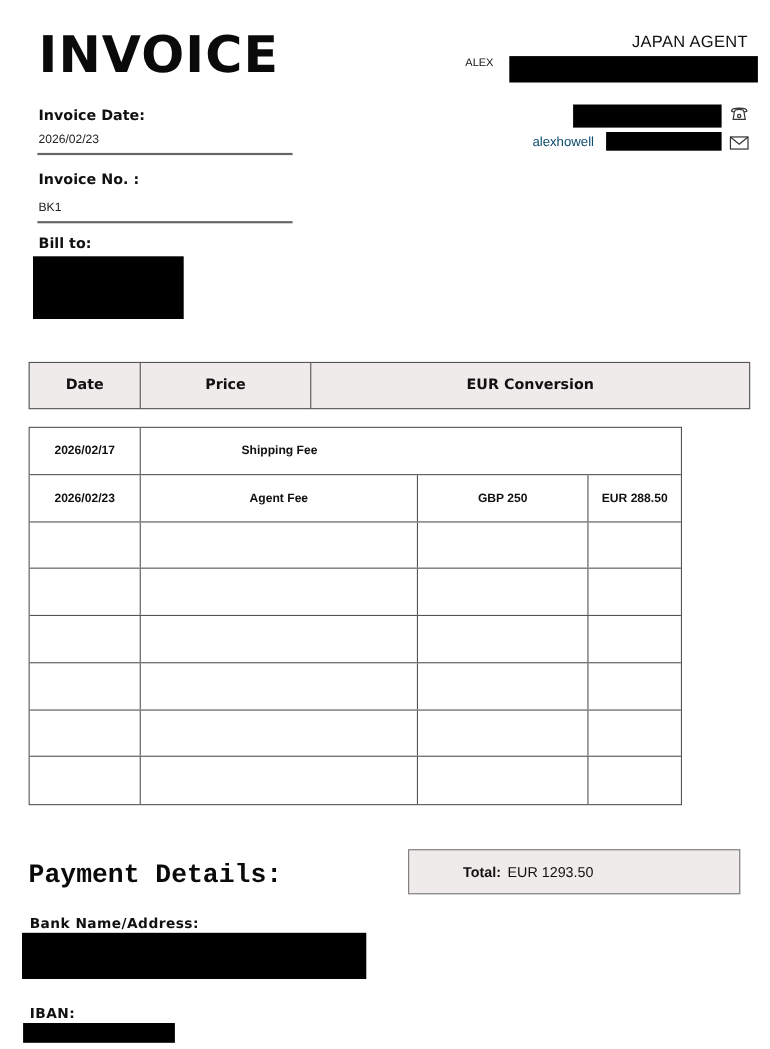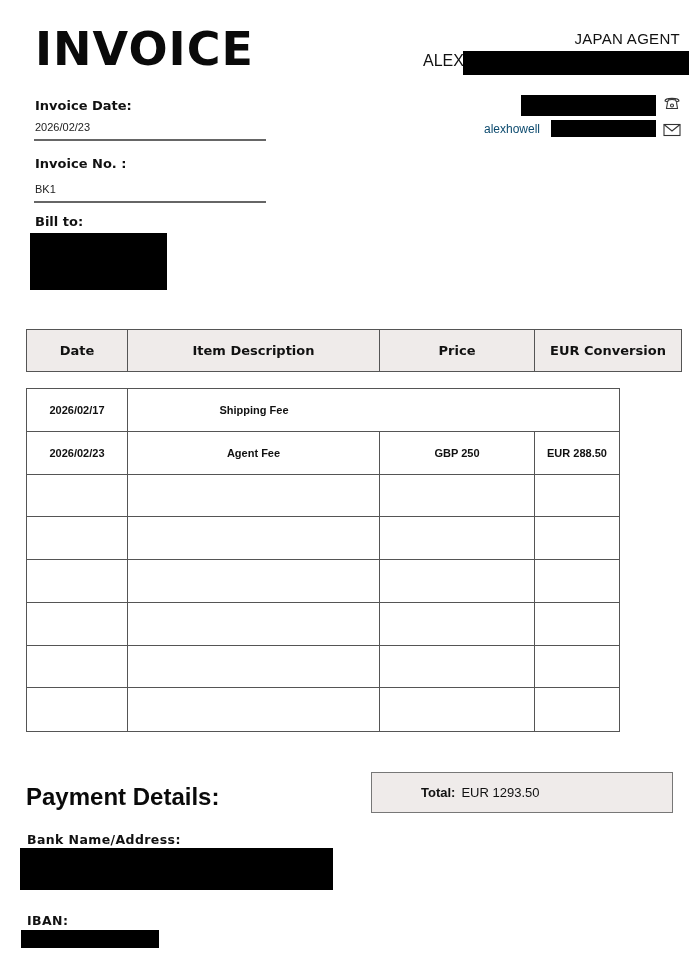--- a/index.html
+++ b/index.html
@@ -8,40 +8,40 @@
 
   .title { position: absolute; left: 35px; top: 22px; font-size: 46px; font-weight: 700; letter-spacing: 1px; color: #0a0a0a; font-family: "DejaVu Sans", sans-serif; }
 
   .field-label { position: absolute; left: 35px; font-size: 13px; font-weight: 700; color: #111; font-family: "DejaVu Sans", sans-serif; }
   .field-value { position: absolute; left: 35px; font-size: 11px; color: #222; }
   .field-line { position: absolute; left: 34px; width: 232px; height: 2px; background: #666; }
 
   .redact { position: absolute; background: #000; }
 
   .agent-role { position: absolute; right: 20px; top: 30px; font-size: 15px; color: #111; letter-spacing: 0.3px; }
-  .agent-name { position: absolute; left: 423px; top: 52px; font-size: 16px; color: #111; }
+  .agent-name { position: absolute; left: 423px; top: 52px; font-size: 10px; color: #111; }
   .contact-email { position: absolute; left: 484px; top: 122px; font-size: 12px; color: #0c4a6e; }
   .icon { position: absolute; width: 18px; height: 14px; }
 
   .tbl-head { position: absolute; left: 26px; top: 329px; width: 656px; height: 43px; display: flex; border: 1.5px solid #555; background: #efebea; }
   .tbl-head .cell { display: flex; align-items: center; justify-content: center; font-size: 13px; font-weight: 700; color: #111; border-right: 1.5px solid #555; font-family: "DejaVu Sans", sans-serif; }
   .tbl-head .cell:last-child { border-right: none; }
 
   .tbl-body { position: absolute; left: 26px; top: 388px; width: 594px; border: 1.5px solid #555; }
   .tbl-row { display: flex; height: 42.75px; border-bottom: 1.5px solid #555; }
   .tbl-row:last-child { border-bottom: none; }
   .tbl-row .cell { display: flex; align-items: center; justify-content: center; font-size: 11px; font-weight: 700; color: #111; border-right: 1.5px solid #555; }
   .tbl-row .cell:last-child { border-right: none; }
 
   .c1 { width: 101px; } .c2 { width: 252px; } .c3 { width: 155px; } .c4 { flex: 1; }
 
   .total-box { position: absolute; left: 371px; top: 772px; width: 302px; height: 41px; border: 1.5px solid #777; background: #efebea; display: flex; align-items: center; padding-left: 5px; font-size: 13px; }
   .total-label { font-weight: 700; margin-right: 6px; margin-left: 44px; }
 
-  .pay-title { position: absolute; left: 26px; top: 783px; font-size: 24px; font-weight: 700; color: #0a0a0a; font-family: Liberation Sans, sans-serif; }
+  .pay-title { position: absolute; left: 26px; top: 783px; font-size: 24px; font-weight: 700; color: #0a0a0a; font-family: Liberation Mono, monospace; }
   .pay-label { position: absolute; left: 27px; font-size: 12.5px; font-weight: 700; color: #111; letter-spacing: 0.4px; font-family: "DejaVu Sans", sans-serif; }
 </style>
 </head>
 <body>
 
 <div class="title">INVOICE</div>
 
 <div class="field-label" style="top:98px;">Invoice Date:</div>
 <div class="field-value" style="top:121px;">2026/02/23</div>
 <div class="field-line" style="top:139px;"></div>
@@ -66,21 +66,20 @@
 
 <div class="contact-email">alexhowell</div>
 <div class="redact" style="left:551px; top:120px; width:105px; height:17px;"></div>
 <svg class="icon" style="left:663px; top:123px;" viewBox="0 0 18 14">
   <rect x="1" y="1.5" width="16" height="11" fill="none" stroke="#333" stroke-width="1.1"></rect>
   <path d="M1 1.5 L9 8 L17 1.5" fill="none" stroke="#333" stroke-width="1.1"></path>
 </svg>
 
 <div class="tbl-head">
   <div class="cell c1">Date</div>
-  <div class="cell c2">Item Description</div>
   <div class="cell c3">Price</div>
   <div class="cell c4">EUR Conversion</div>
 </div>
 
 <div class="tbl-body">
   <div class="tbl-row">
     <div class="cell c1">2026/02/17</div>
     <div class="cell c2">Shipping Fee</div>
   </div>
   <div class="tbl-row">

